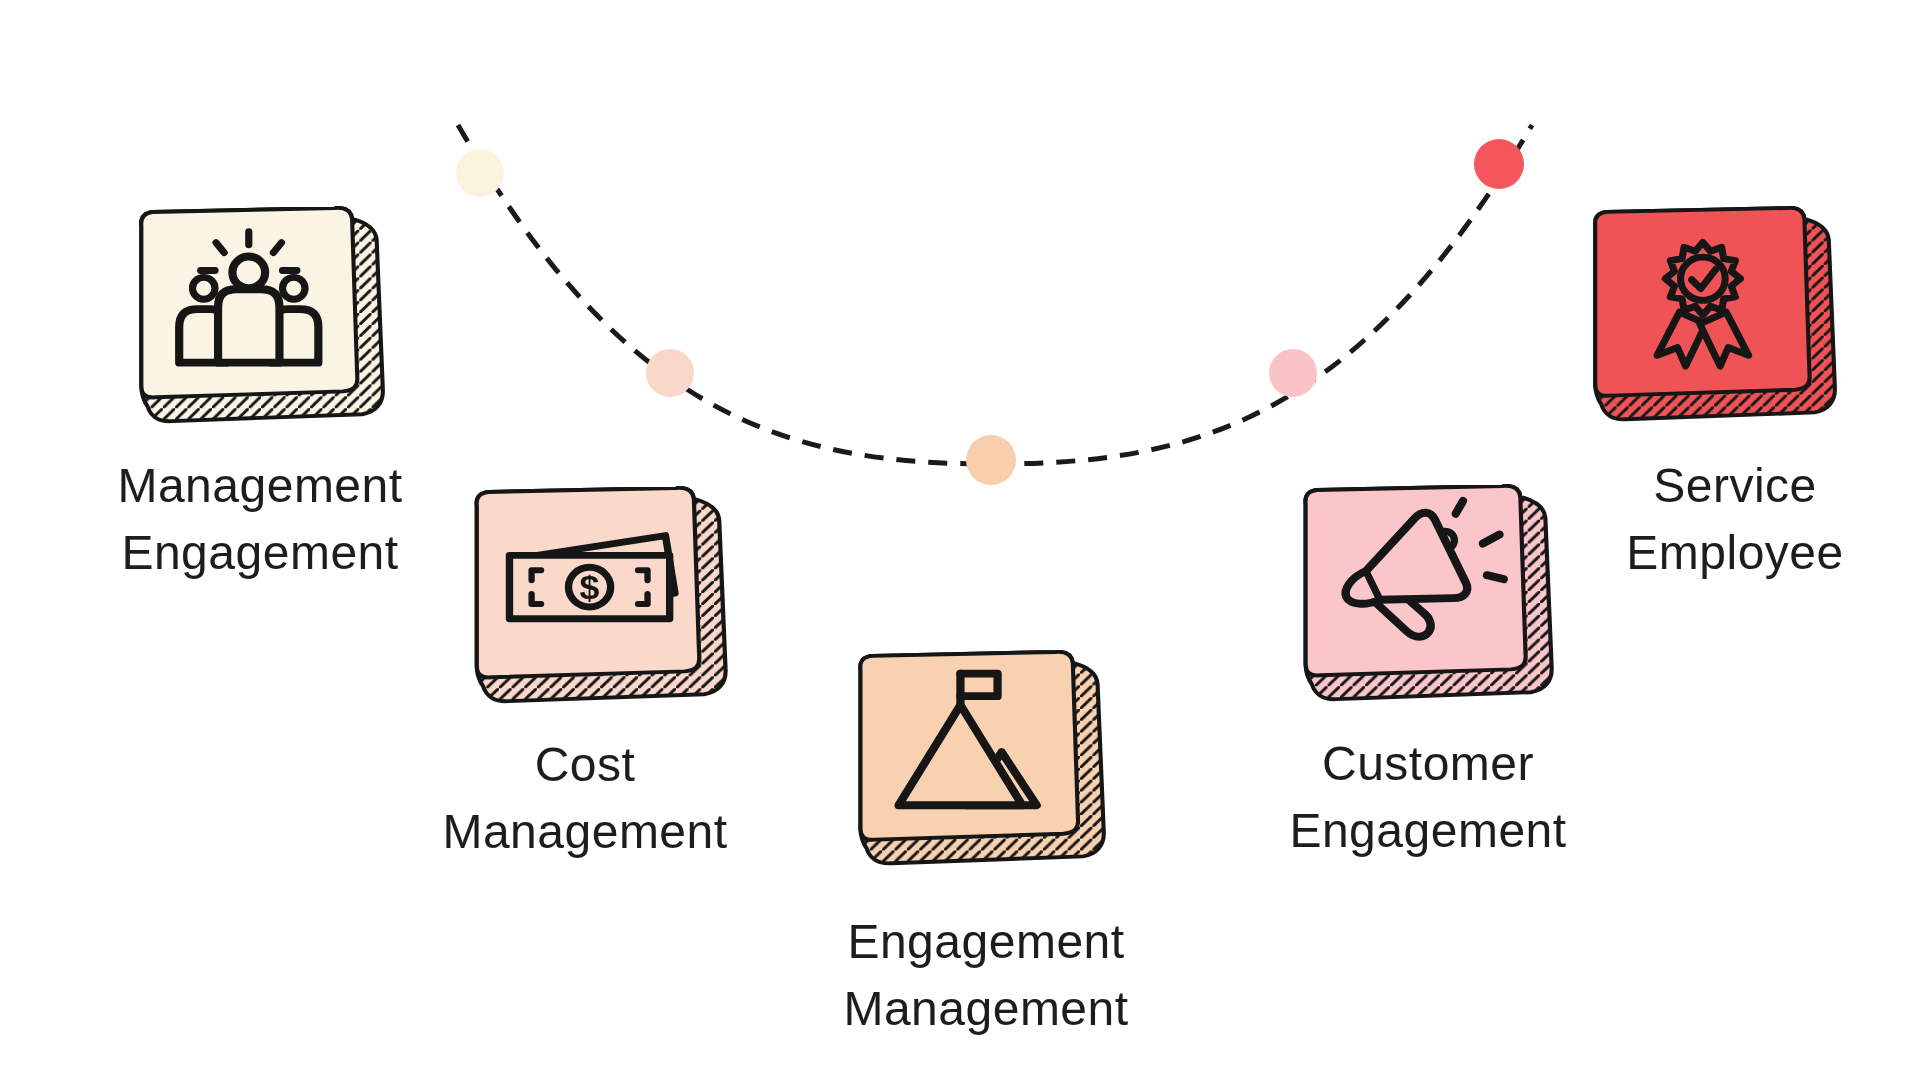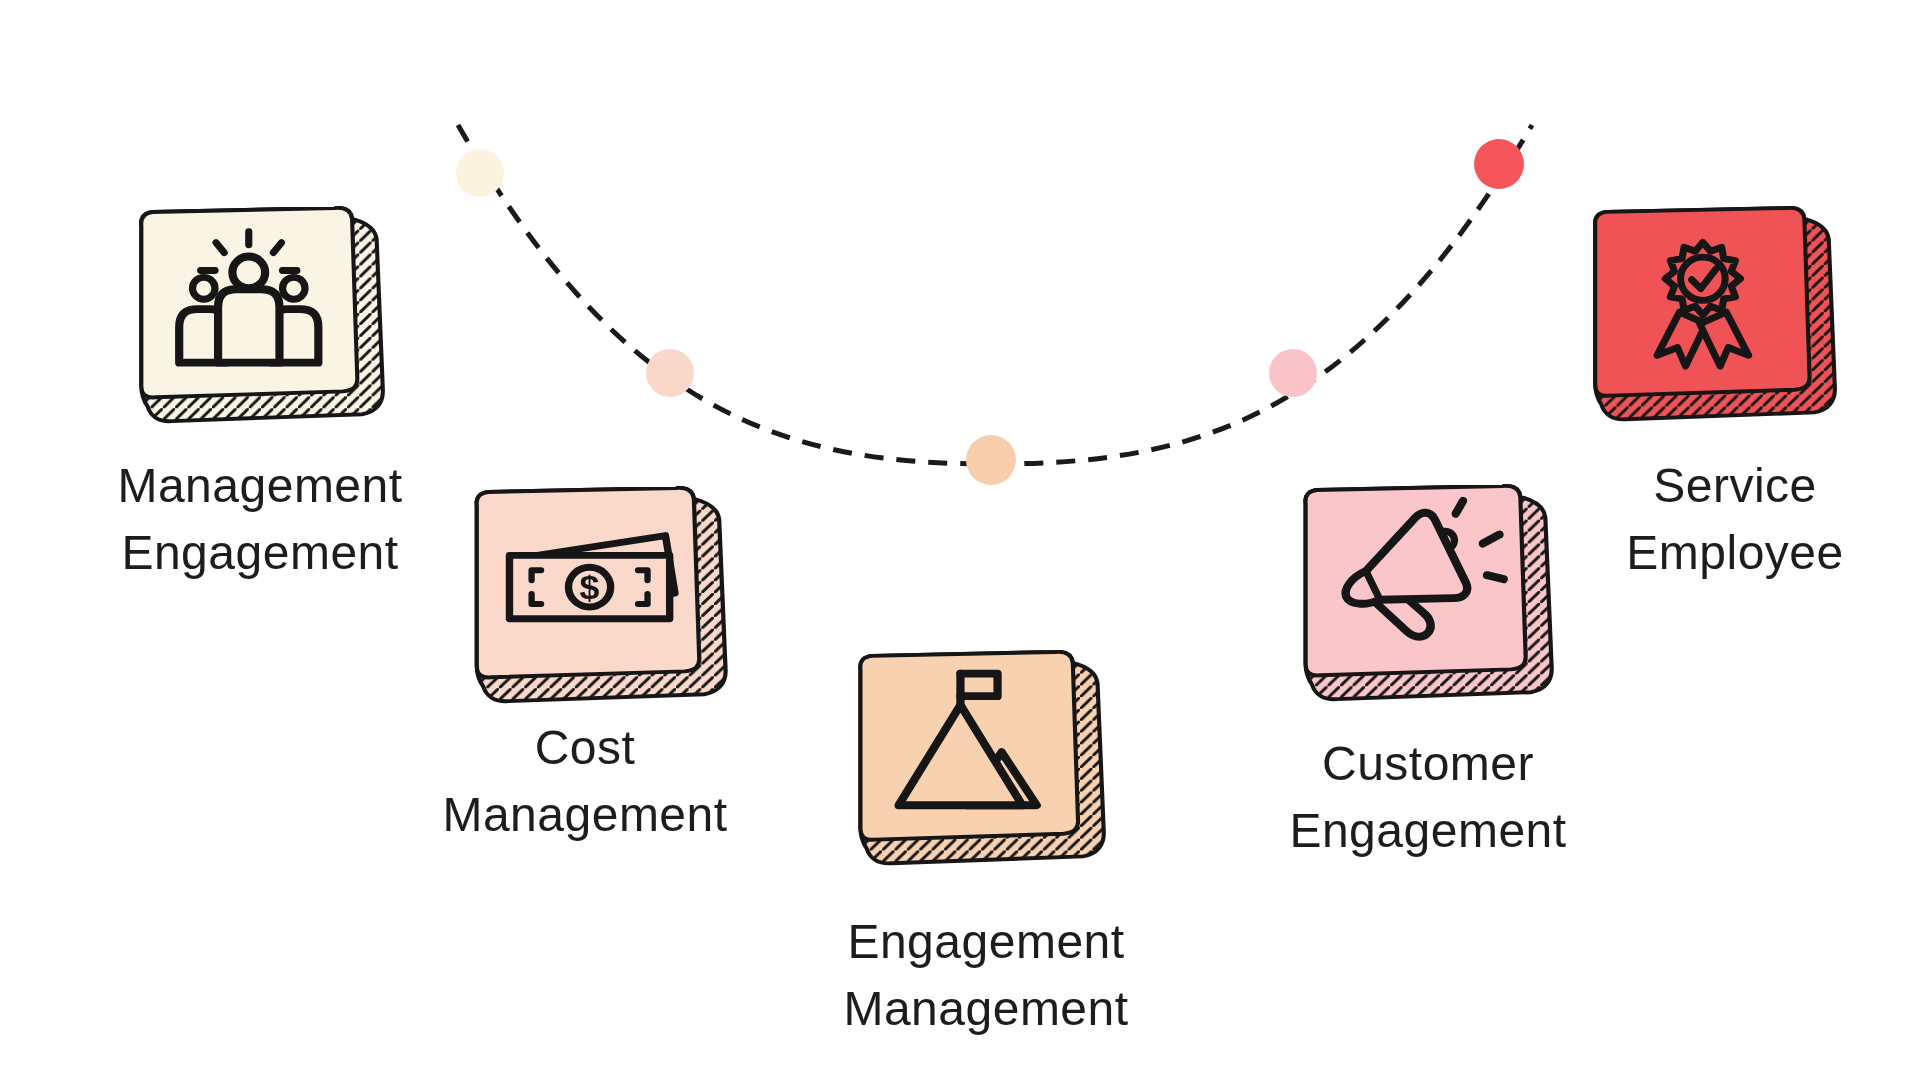--- a/index.html
+++ b/index.html
@@ -165,21 +165,21 @@
       <path d="M112,58 L103,65.5 L107,76.5 L95.5,78.5 L93.5,90 L82.5,86 L75,95 L67.5,86 L56.5,90 L54.5,78.5 L43,76.5 L47,65.5 L38,58 L47,50.5 L43,39.5 L54.5,37.5 L56.5,26 L67.5,30 L75,21 L82.5,30 L93.5,26 L95.5,37.5 L107,39.5 L103,50.5 Z" stroke-width="7" fill="#F05355"></path>
       <circle cx="75" cy="58" r="22" stroke-width="7"></circle>
       <path d="M64,59 L73,68 L88,48" stroke-width="7"></path>
     </g>
   </svg>
 
   <div class="stage-label" style="left:260px;top:452px">
     <div>Management</div>
     <div>Engagement</div>
   </div>
-  <div class="stage-label" style="left:585px;top:714px">
+  <div class="stage-label" style="left:585px;top:731px">
     <div>Cost</div>
     <div>Management</div>
   </div>
   <div class="stage-label" style="left:986px;top:908px">
     <div>Engagement</div>
     <div>Management</div>
   </div>
   <div class="stage-label" style="left:1428px;top:730px">
     <div>Customer</div>
     <div>Engagement</div>

